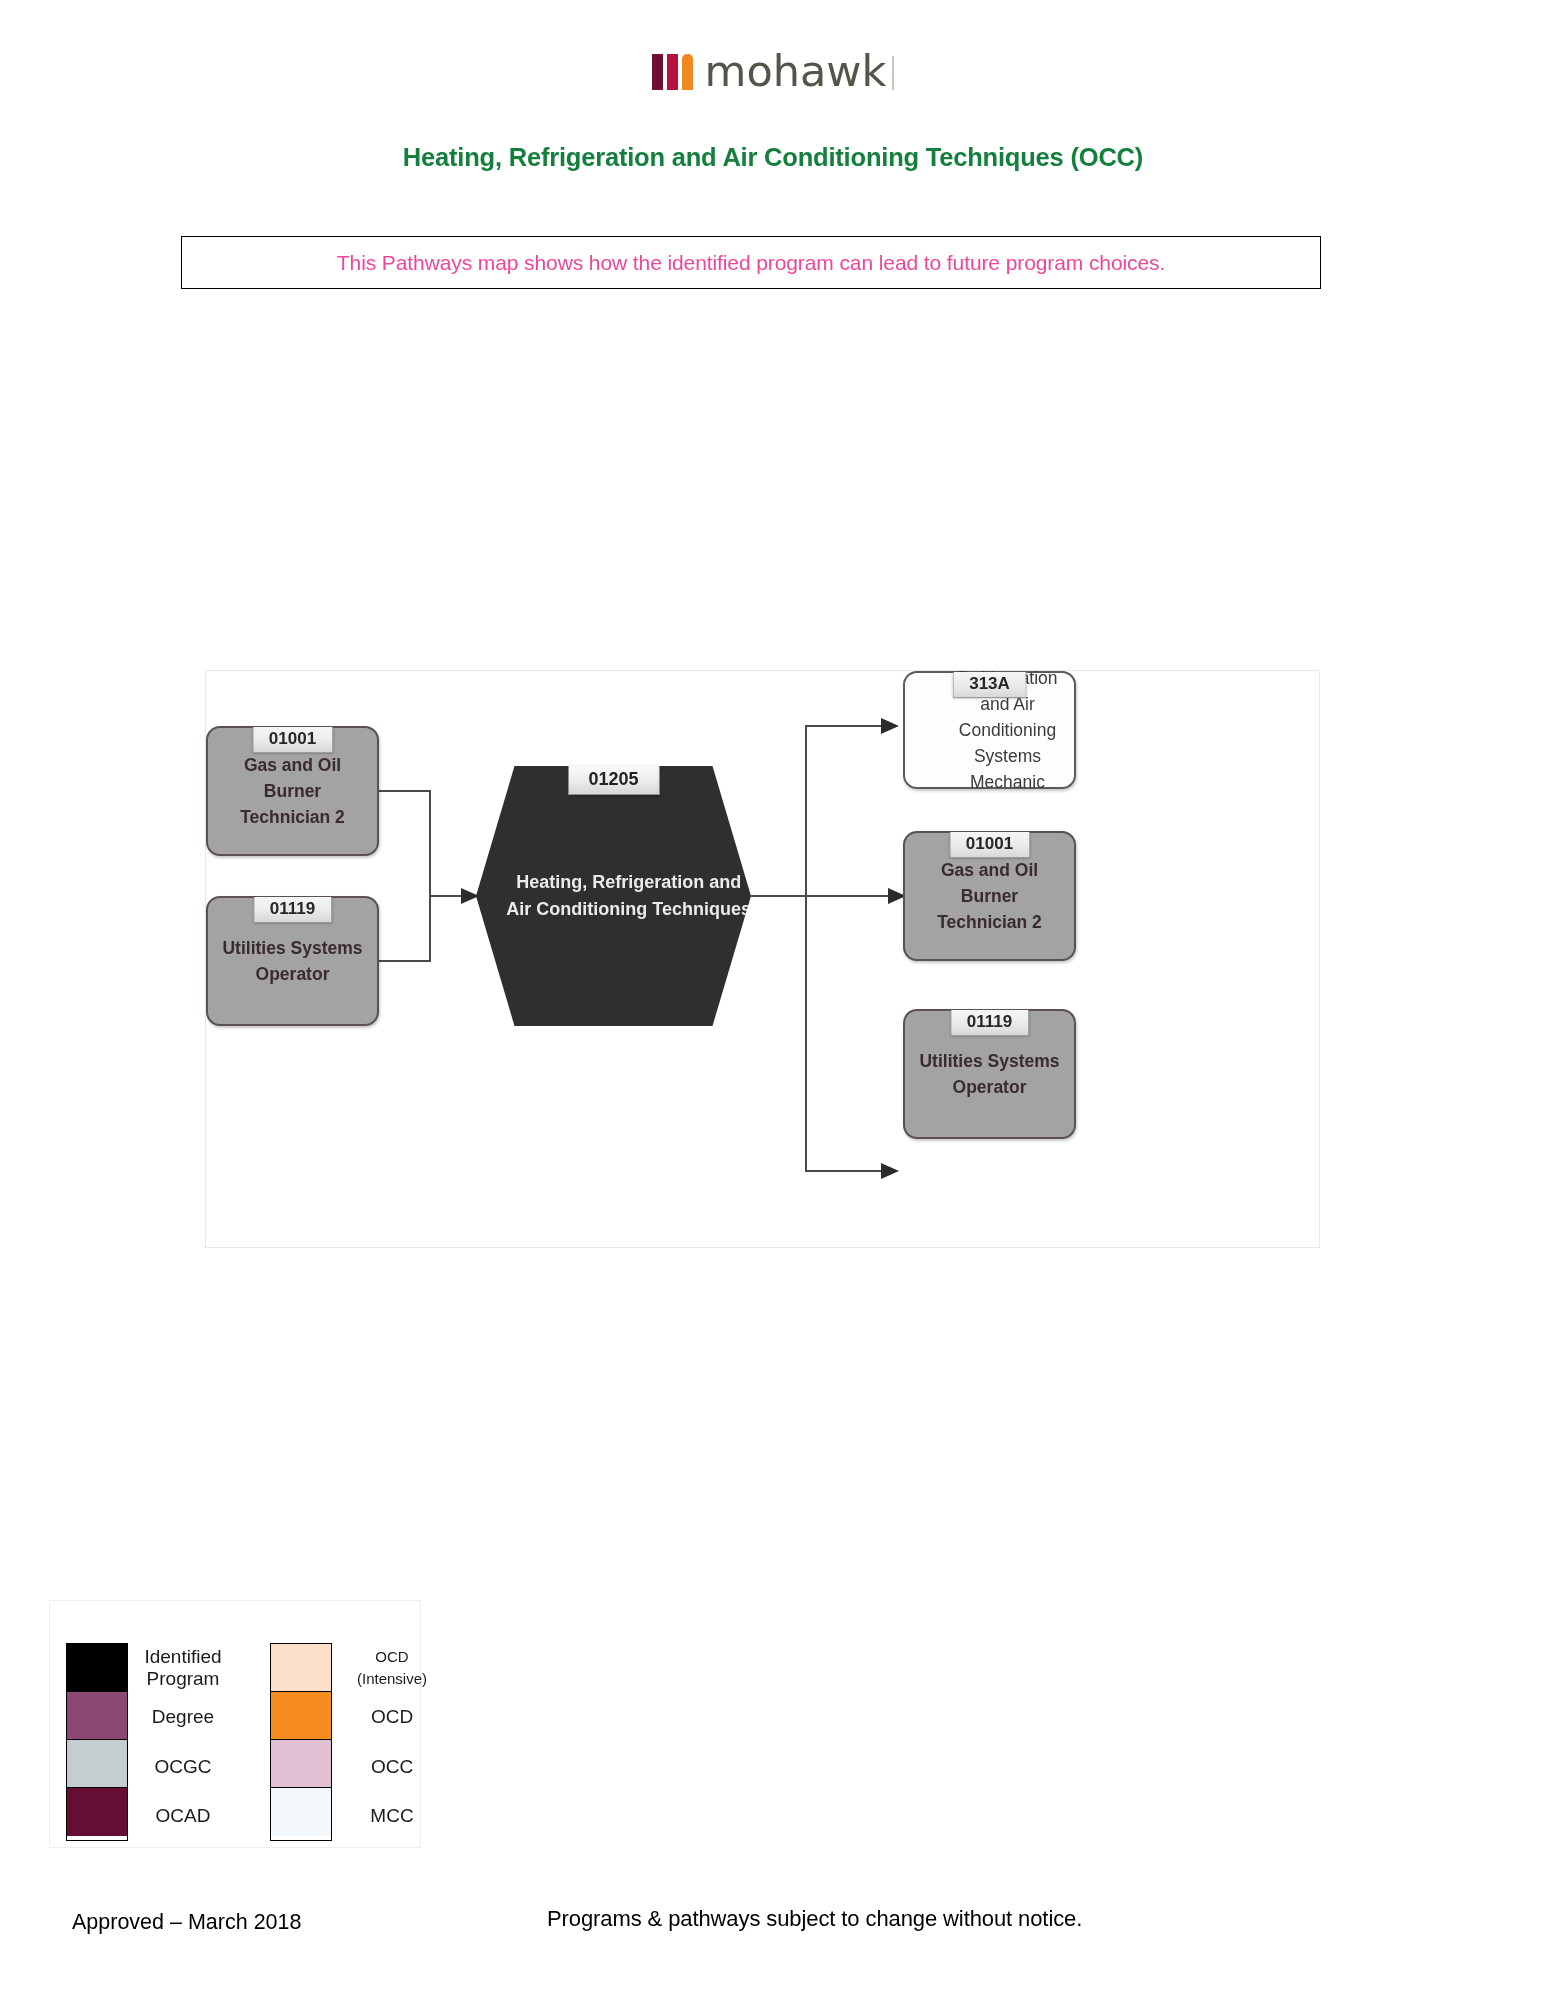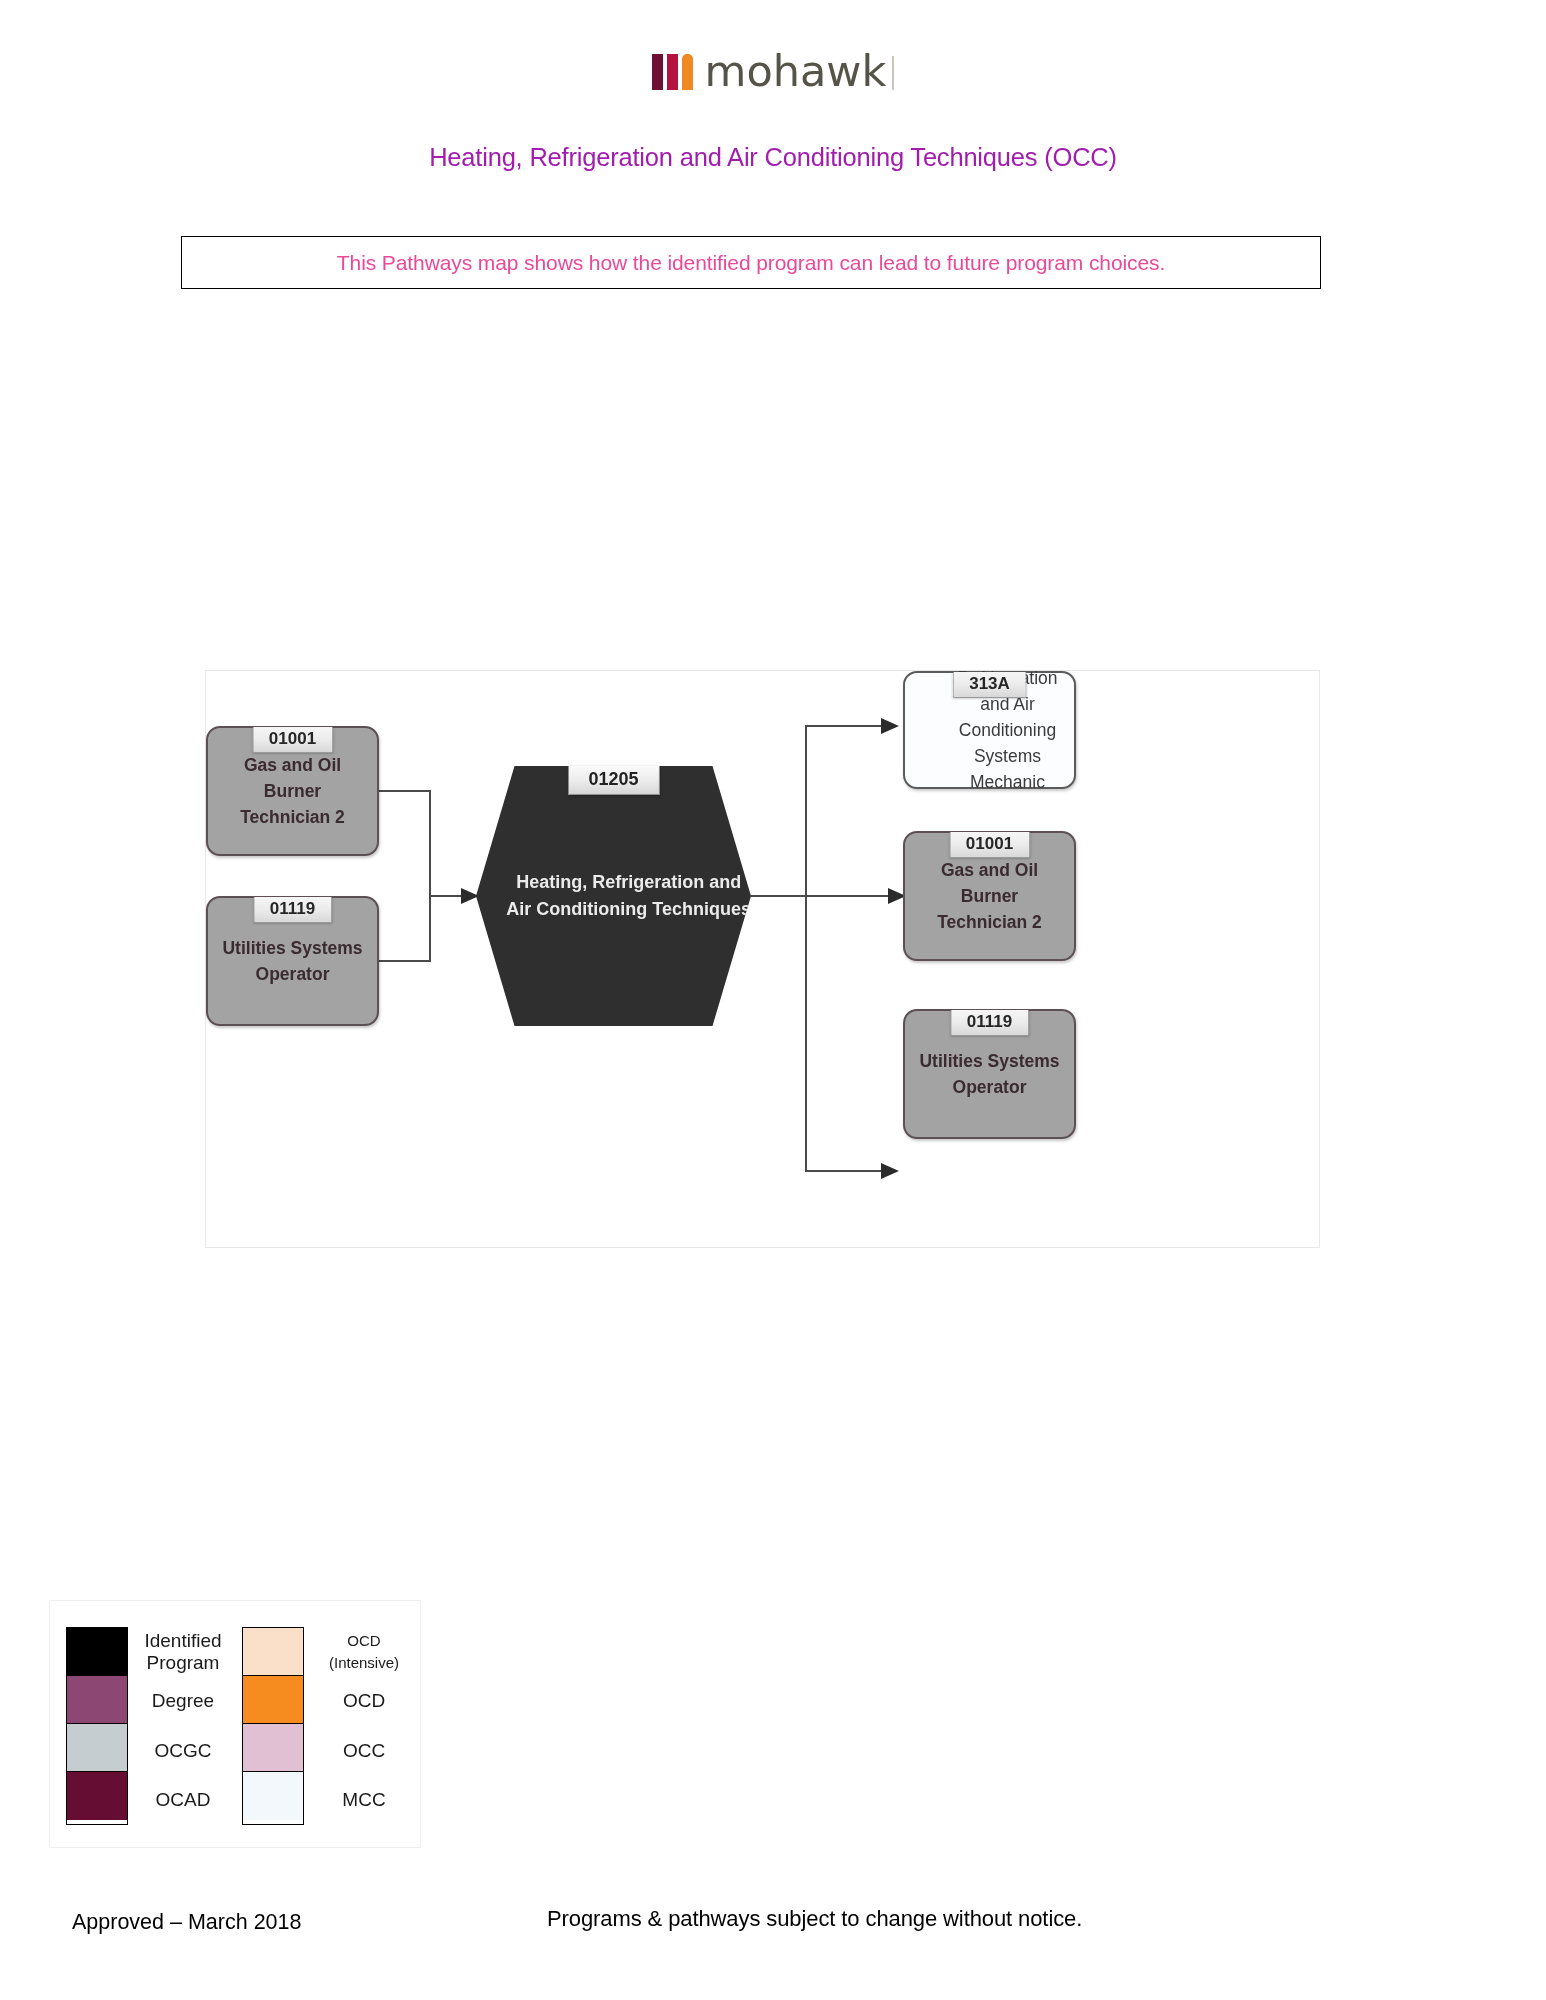--- a/index.html
+++ b/index.html
@@ -53,24 +53,24 @@
 
   
   .title-block {
     position: absolute;
     top: 140px;
     left: 0; right: 0;
     text-align: center;
   }
   .title-line {
     font-family: "Liberation Sans", sans-serif;
-    font-weight: normal;
+    font-weight: bold;
     font-size: 25.5px;
     line-height: 34px;
-    color: #a21caf;
+    color: #15803d;
     letter-spacing: -0.2px;
   }
 
   
   .intro-box {
     position: absolute;
     left: 181px;
     top: 236px;
     width: 1140px;
     height: 53px;
@@ -182,22 +182,23 @@
     position: absolute;
     left: 49px;
     top: 1600px;
     width: 372px;
     height: 248px;
     border: 1.5px solid #efefef;
     background: #fff;
   }
   .legend-inner {
     position: absolute;
-    left: 16px; top: 26px;
-    display: flex;
+    left: 16px; top: 42px;
+    display: flex;
+    gap: 28px;
   }
   .legend-col { display: flex; }
   .swatch-stack {
     width: 62px;
     border: 1.5px solid #000;
     display: flex;
     flex-direction: column;
   }
   .swatch { height: 48px; border-bottom: 1.5px solid #000; }
   .swatch:last-child { border-bottom: none; }

